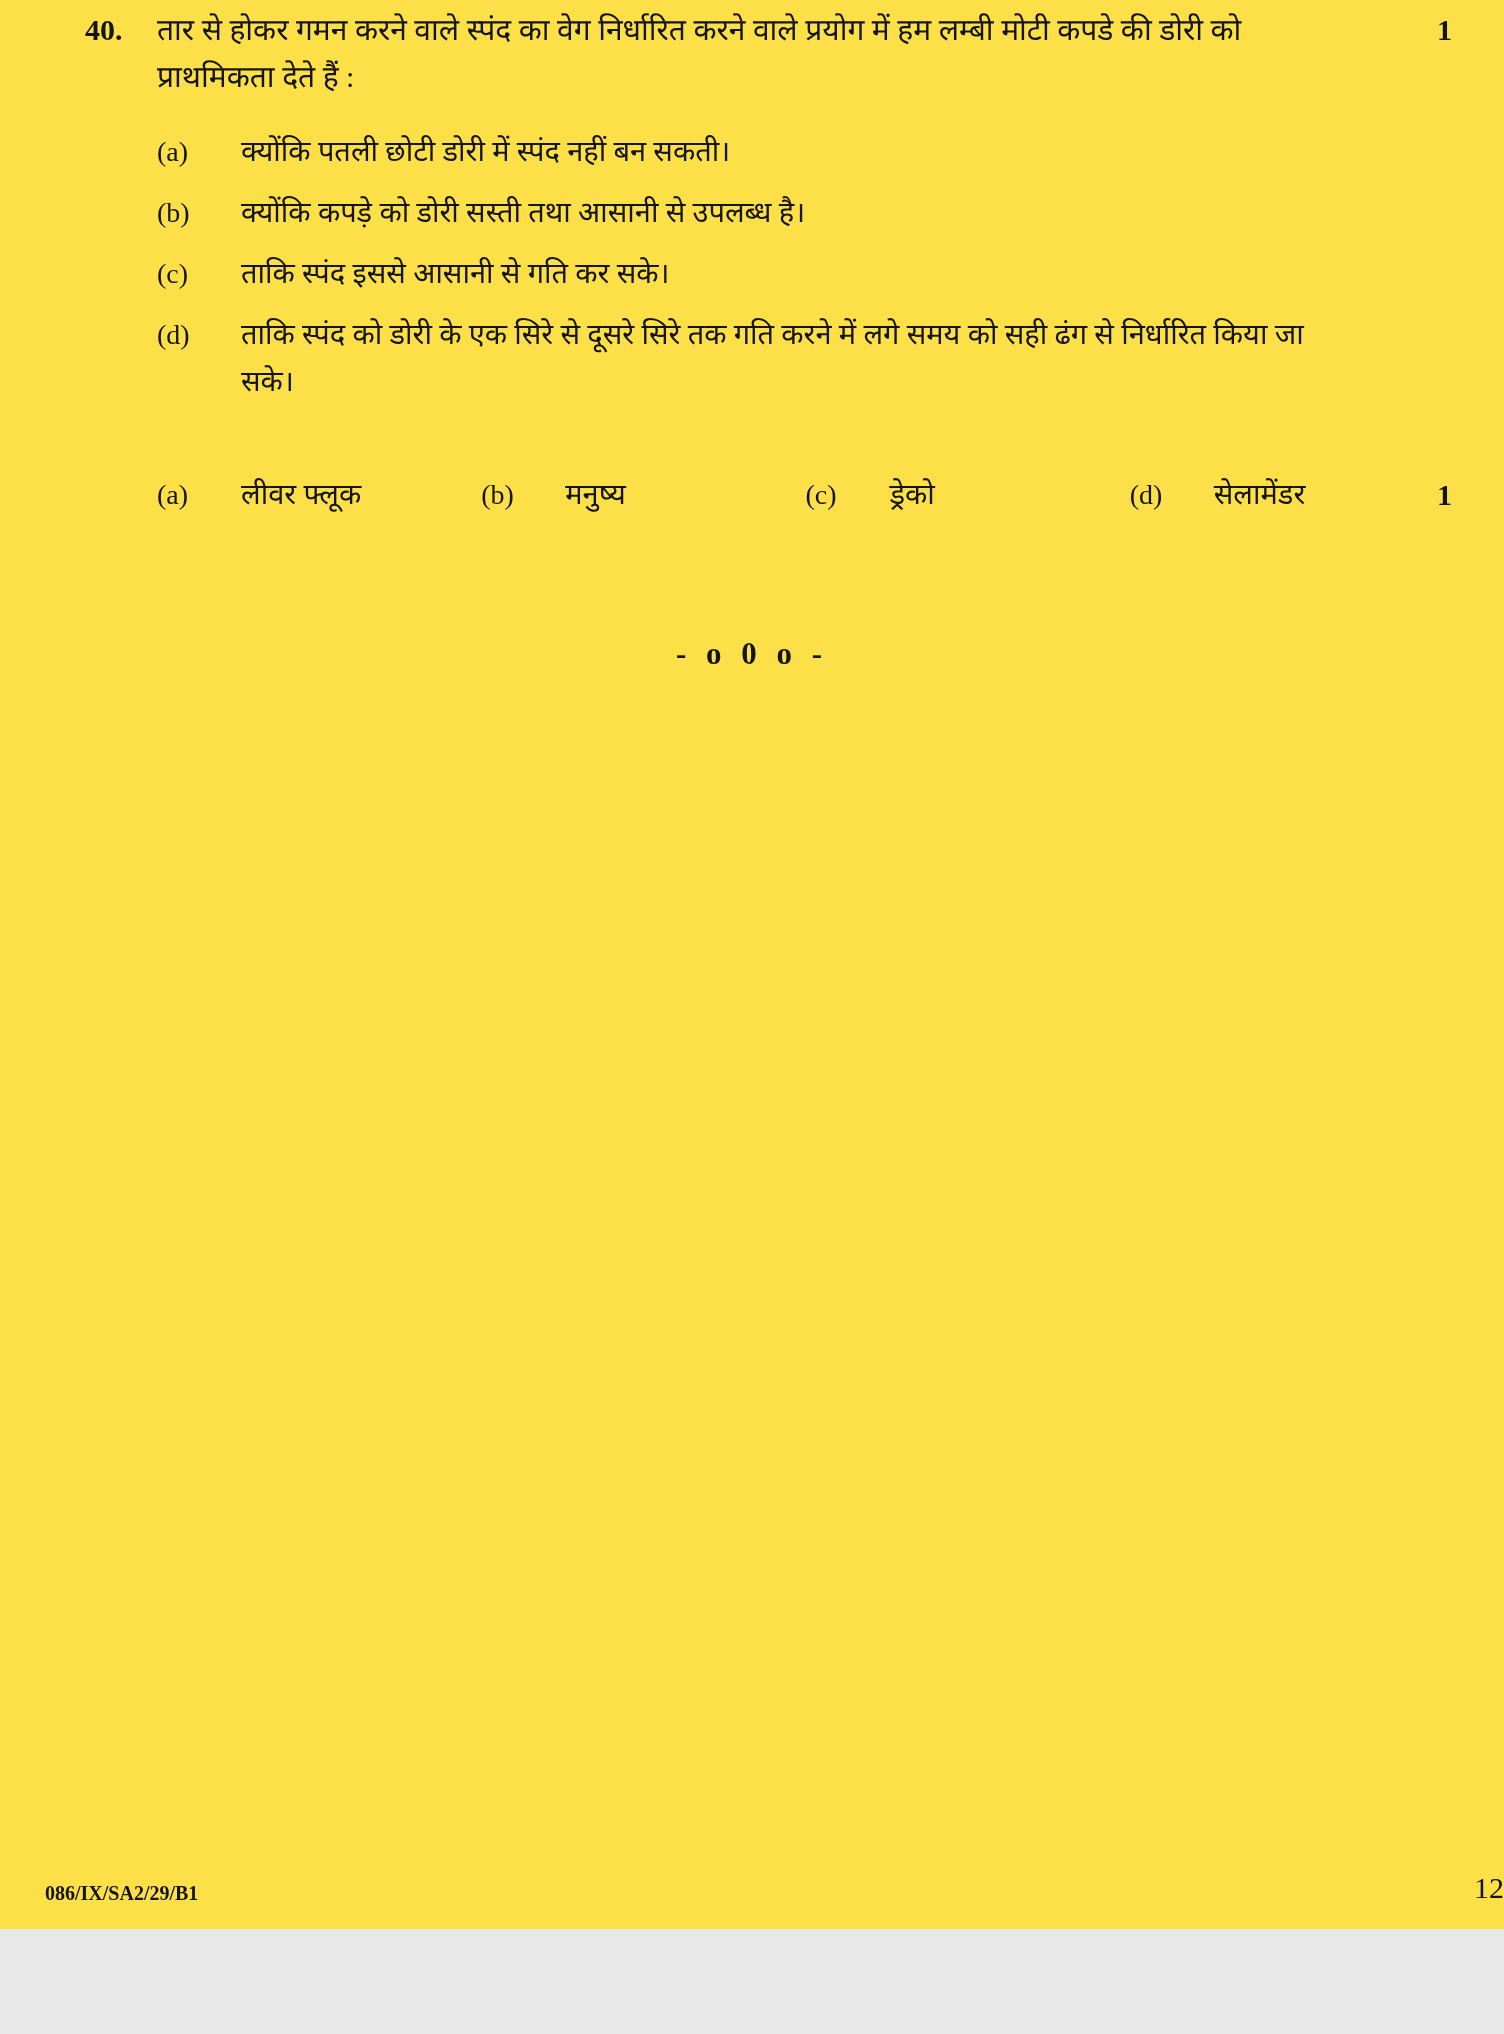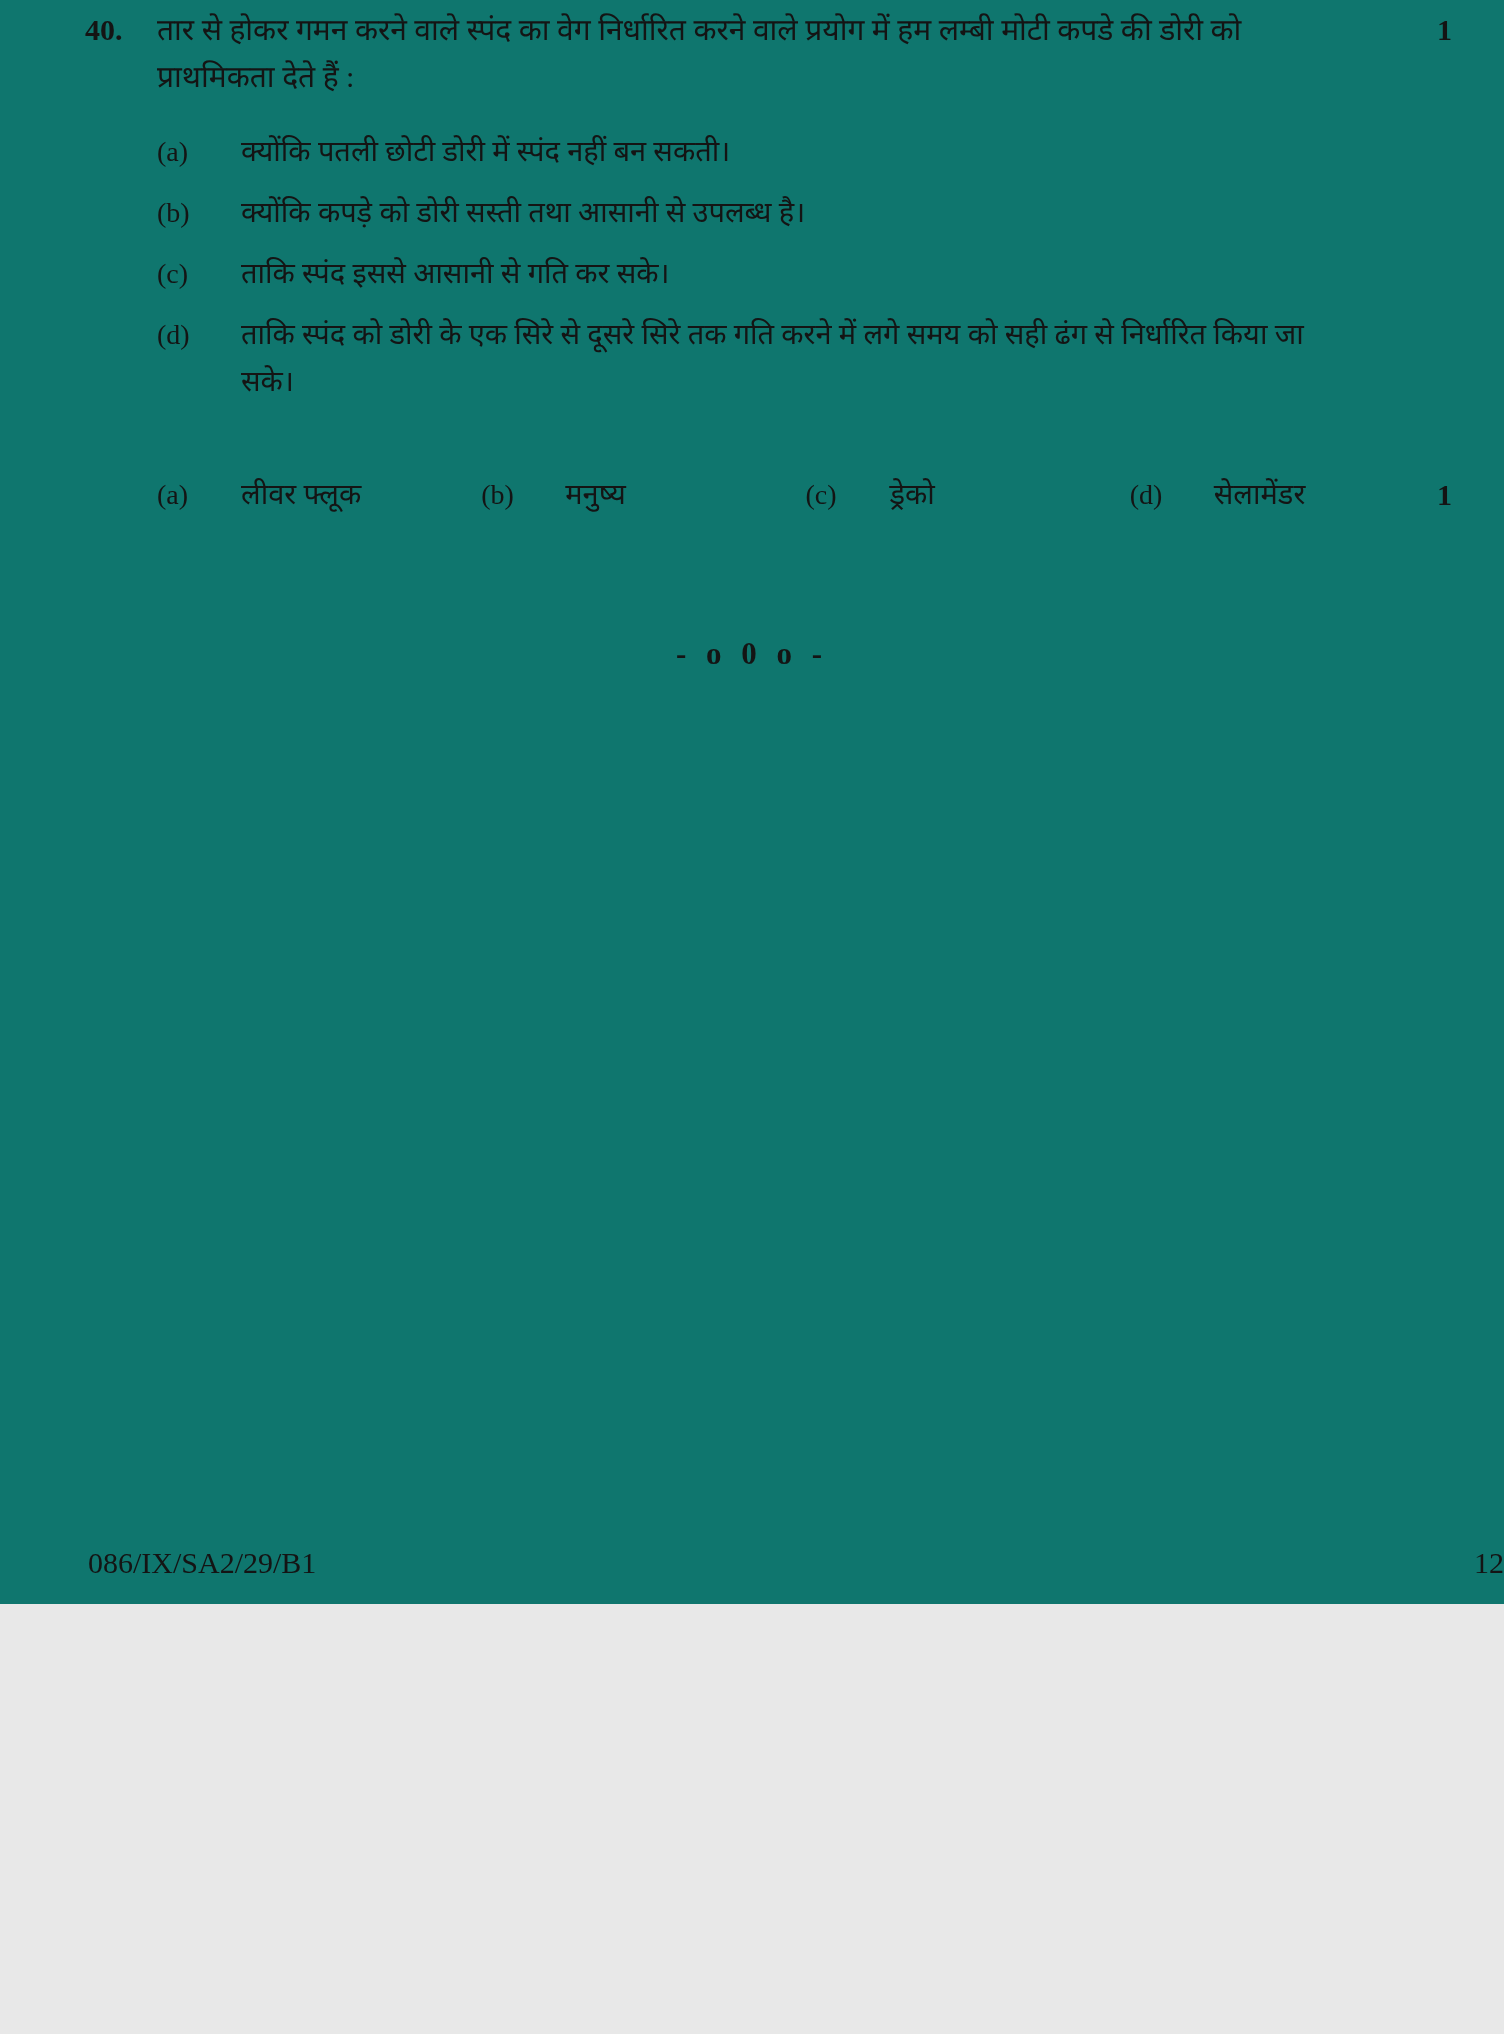--- a/index.html
+++ b/index.html
@@ -2,23 +2,23 @@
 <html><head>
 <meta charset="utf-8">
 <style>
   html, body {
     margin: 0;
     padding: 0;
     background: #e8e8e8;
   }
   .page {
     width: 1504px;
-    height: 1604px;
+    height: 1929px;
     margin: 0 auto;
-    background: #0f766e;
+    background: #fde047;
     position: relative;
     font-family: "Liberation Serif", "DejaVu Serif", serif;
     color: #141414;
     overflow: hidden;
     box-sizing: border-box;
     padding-top: 6px;
   }
   .question {
     position: relative;
     padding-left: 85px;
@@ -94,23 +94,22 @@
     position: absolute;
     left: 0;
     right: 0;
     bottom: 24px;
     height: 40px;
   }
   .paper-code {
     position: absolute;
     left: 45px;
     bottom: 0;
-    font-weight: normal;
-    font-size: 30px;
-    margin-left: 43px;
+    font-weight: bold;
+    font-size: 20px;
   }
   .page-number {
     position: absolute;
     left: 0;
     right: 0;
     bottom: 0;
     text-align: right;
     font-size: 30px;
   }
 </style>

